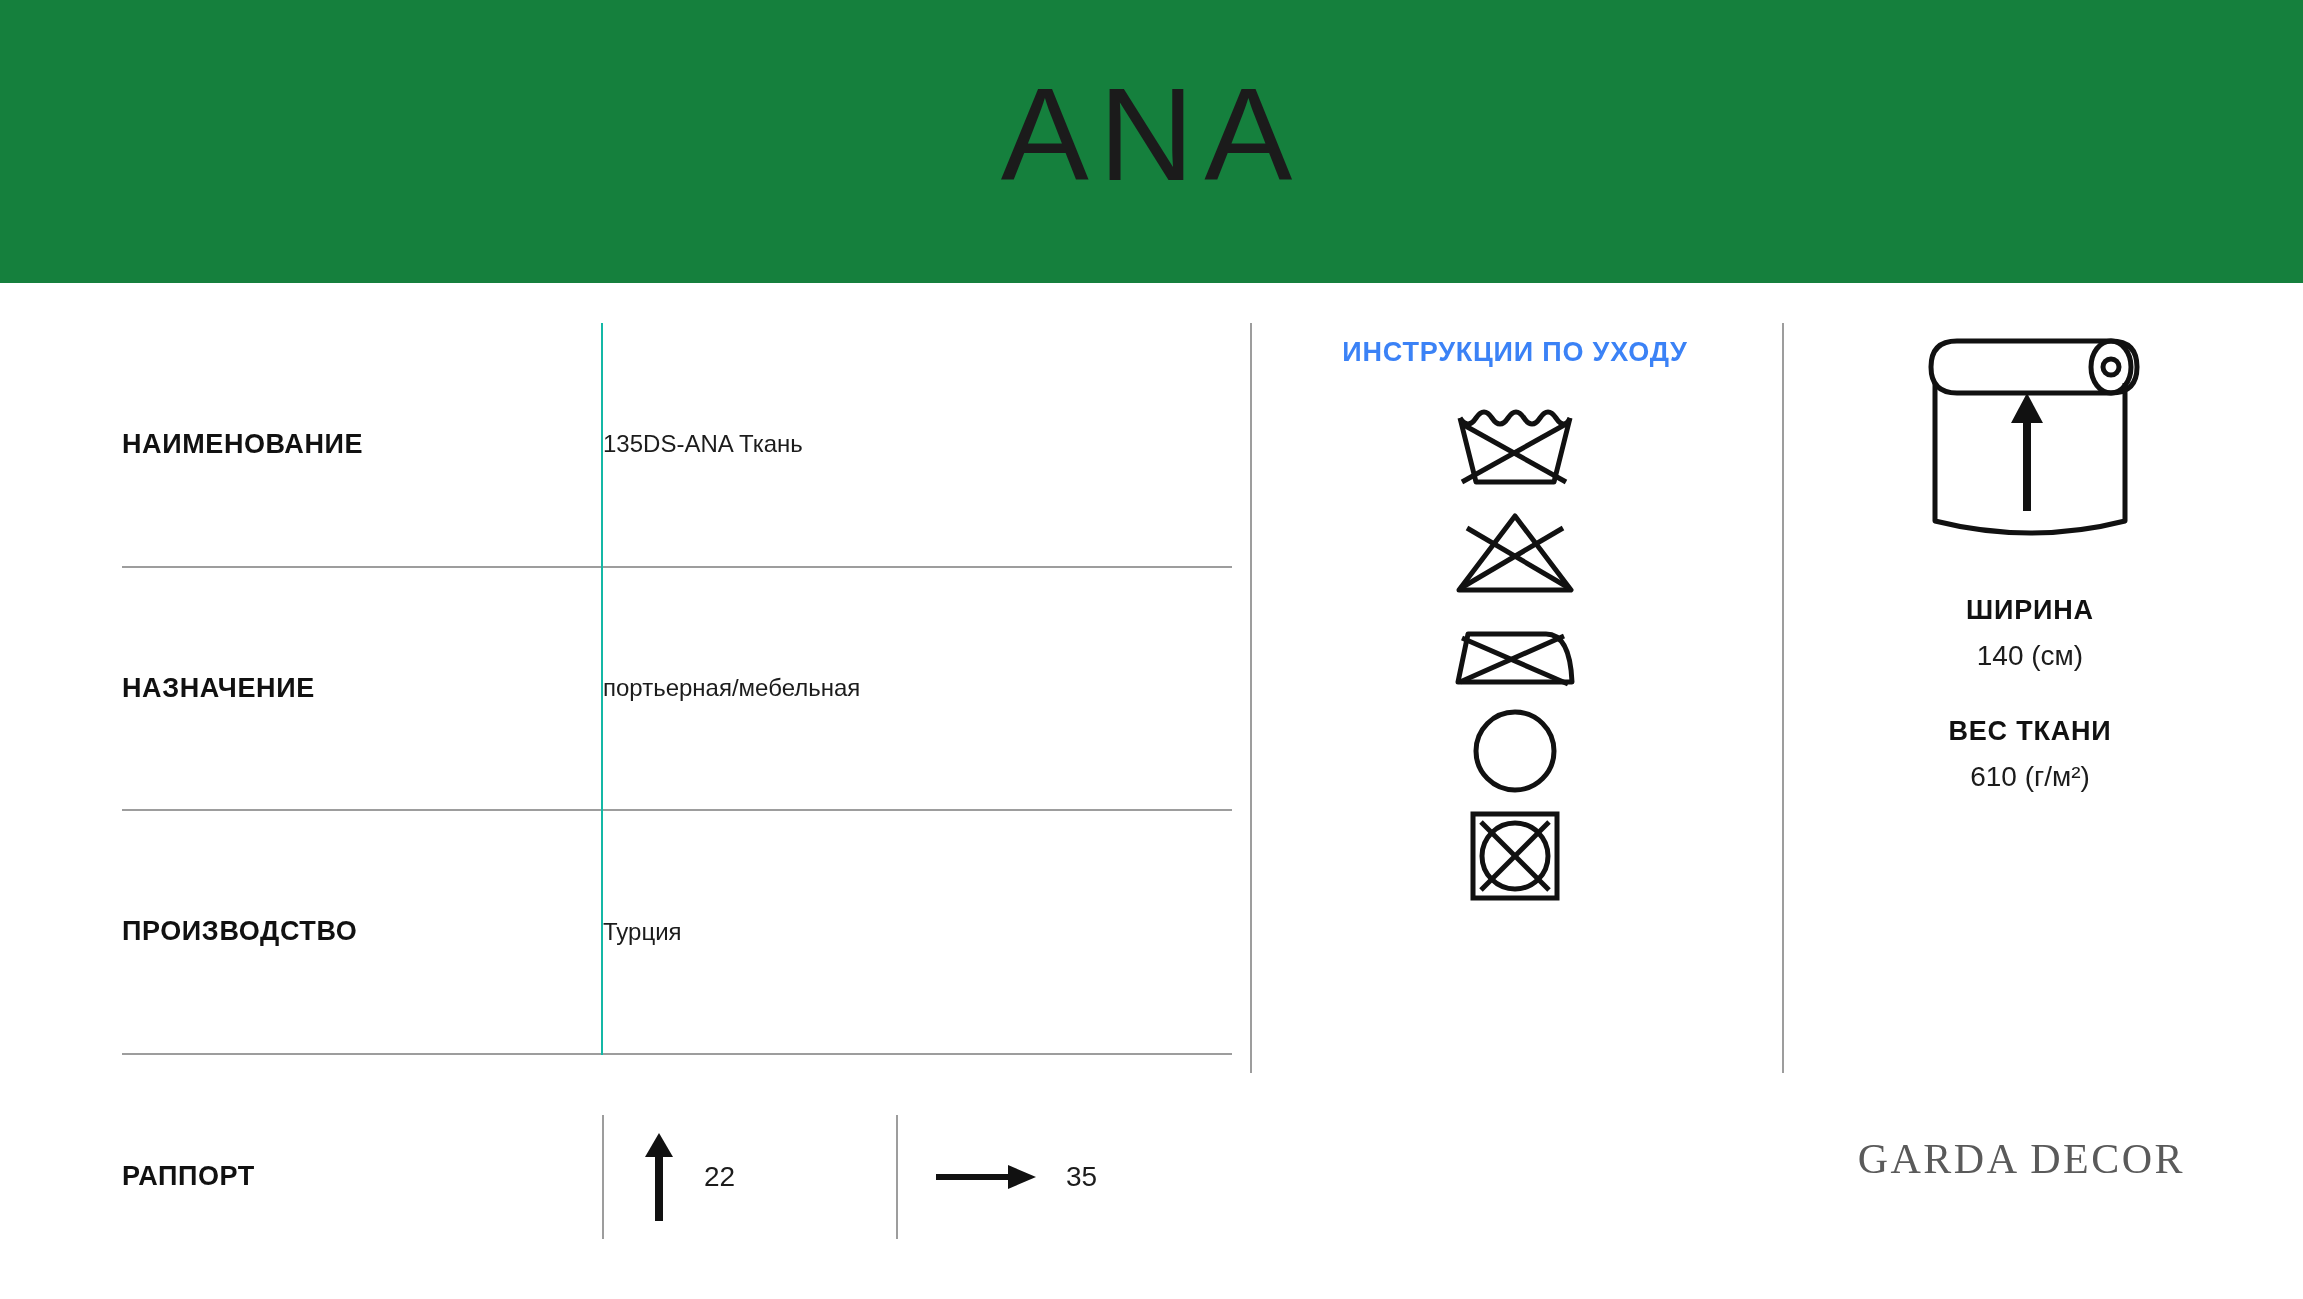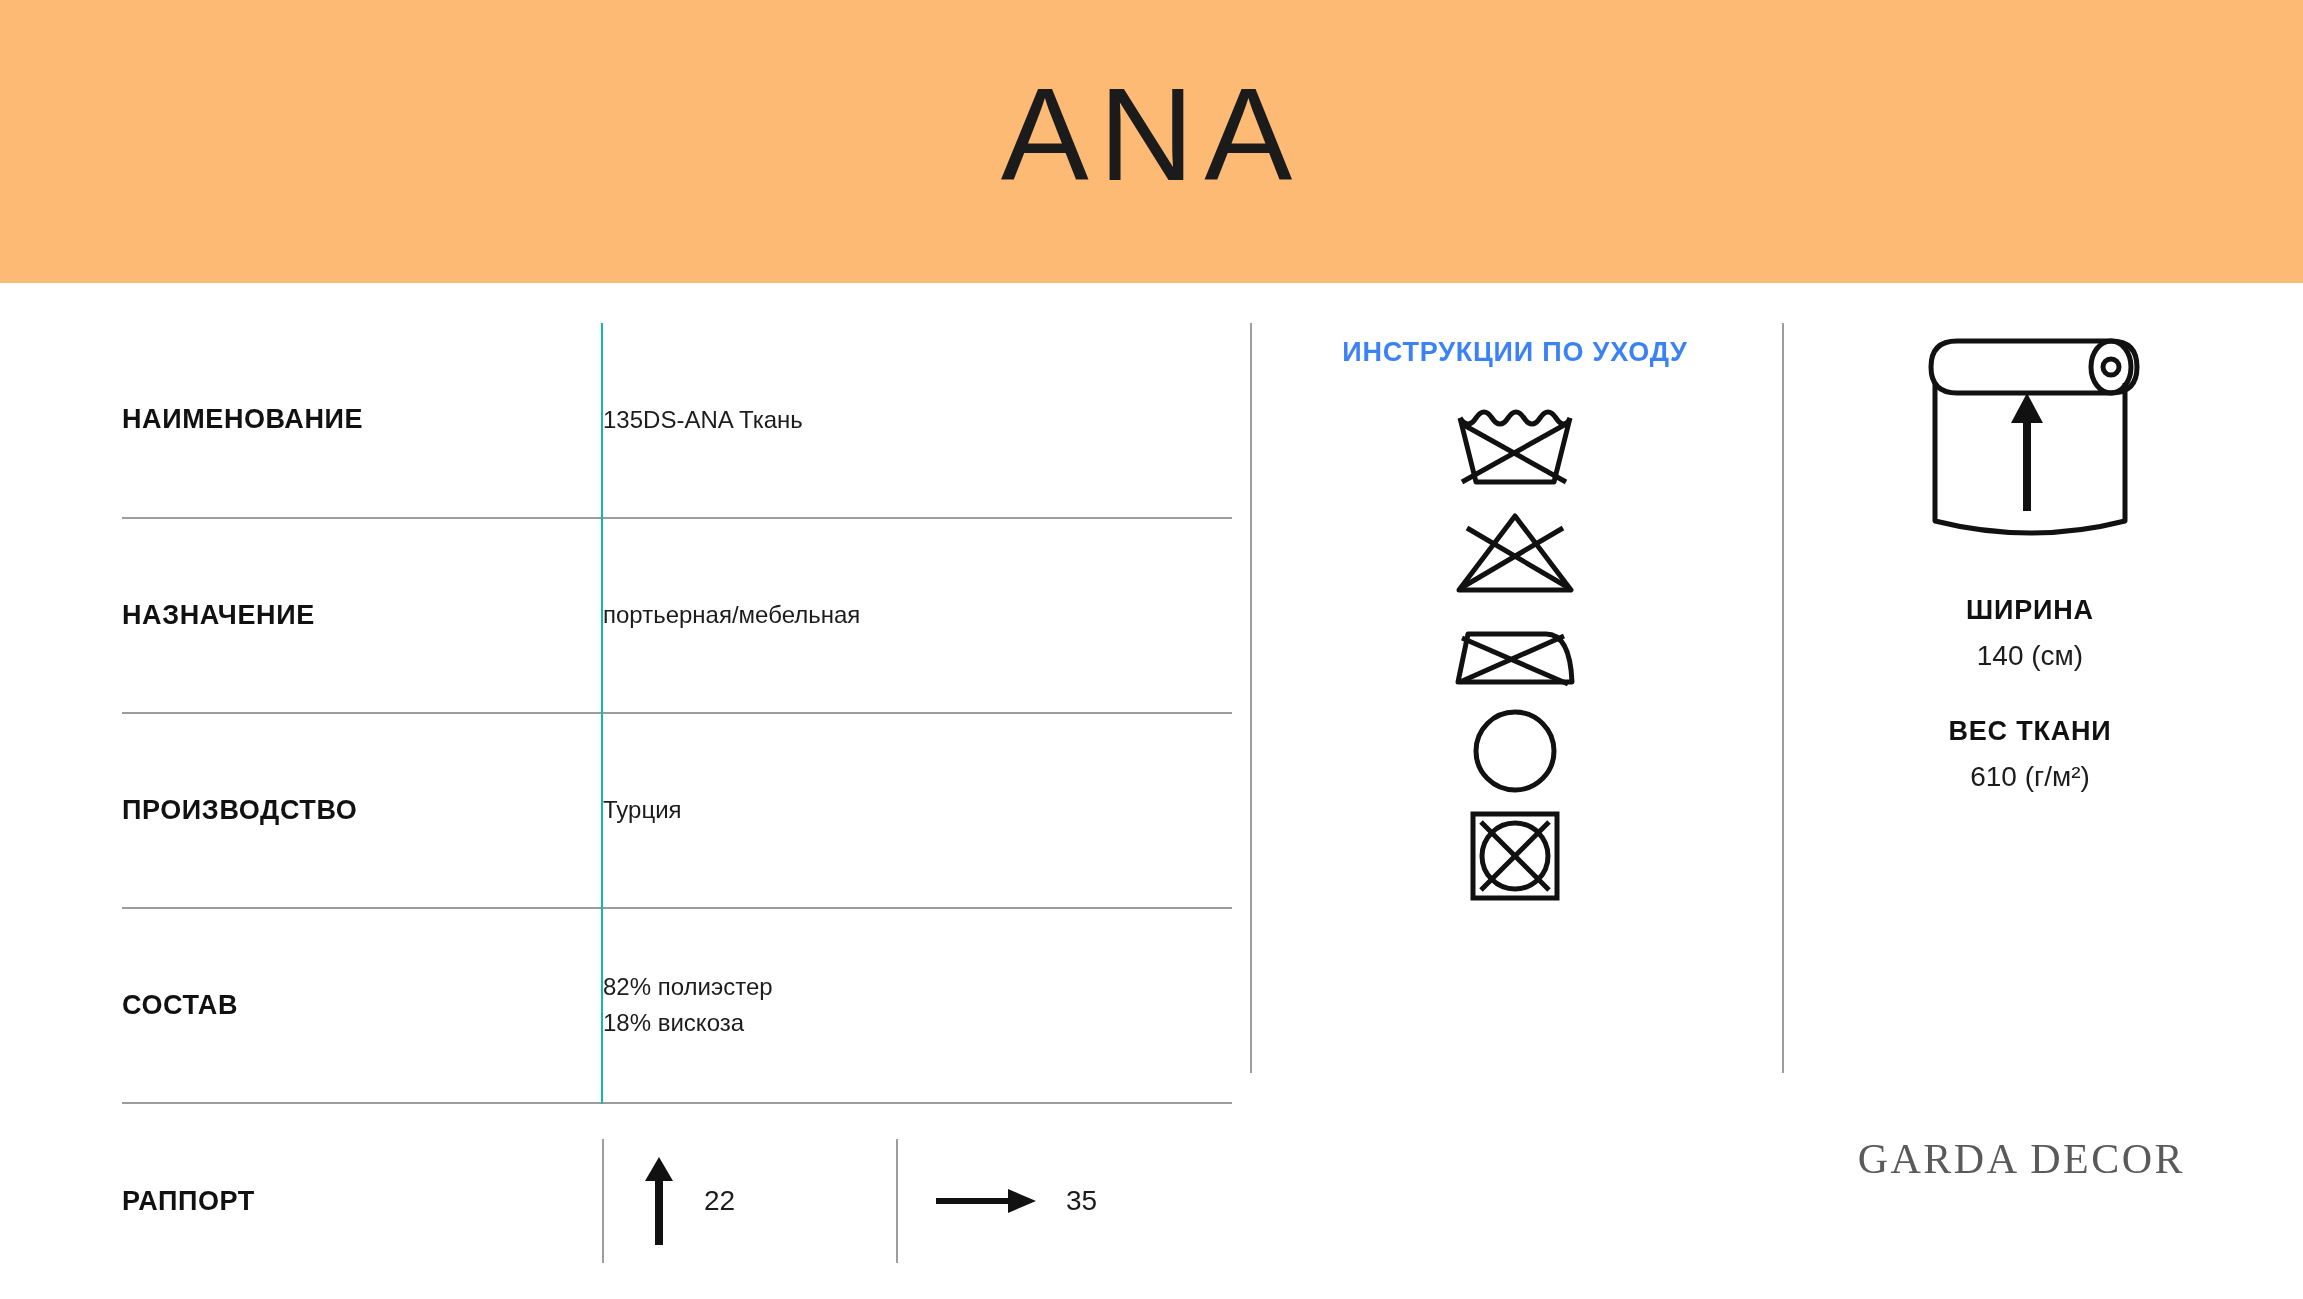--- a/index.html
+++ b/index.html
@@ -13,21 +13,21 @@
     font-family: "Liberation Sans", sans-serif;
     color: #1a1a1a;
     overflow: hidden;
     position: relative;
   }
 
   
   .header {
     width: 100%;
     height: 283px;
-    background: #fdba74;
+    background: #15803d;
     display: flex;
     align-items: center;
     justify-content: center;
     box-sizing: border-box;
   }
   .header-title {
     font-size: 132px;
     font-weight: 300;
     letter-spacing: 10px;
     color: #1b1b1b;
@@ -217,27 +217,20 @@
       <tr class="row-sep">
         <td class="cell-label">НАЗНАЧЕНИЕ</td>
         <td class="cell-value"> портьерная/мебельная</td>
       </tr>
 
       <tr class="row-sep">
         <td class="cell-label">ПРОИЗВОДСТВО</td>
         <td class="cell-value">Турция</td>
       </tr>
 
-      <tr class="row-sep">
-        <td class="cell-label">СОСТАВ</td>
-        <td class="cell-value">
-          <span>82% полиэстер</span>
-          <span class="line2">18% вискоза</span>
-        </td>
-      </tr>
 
       <tr class="row-sep">
         <td class="cell-label">РАППОРТ</td>
         <td style="padding:0;">
           <div class="rapport-wrap">
             <div class="rapport-half first">
               <svg class="arrow-up-svg" width="30" height="88" viewBox="0 0 30 88">
                 <line x1="15" y1="88" x2="15" y2="16" stroke="#111" stroke-width="8"></line>
                 <polygon points="15,0 1,24 29,24" fill="#111"></polygon>
               </svg>

